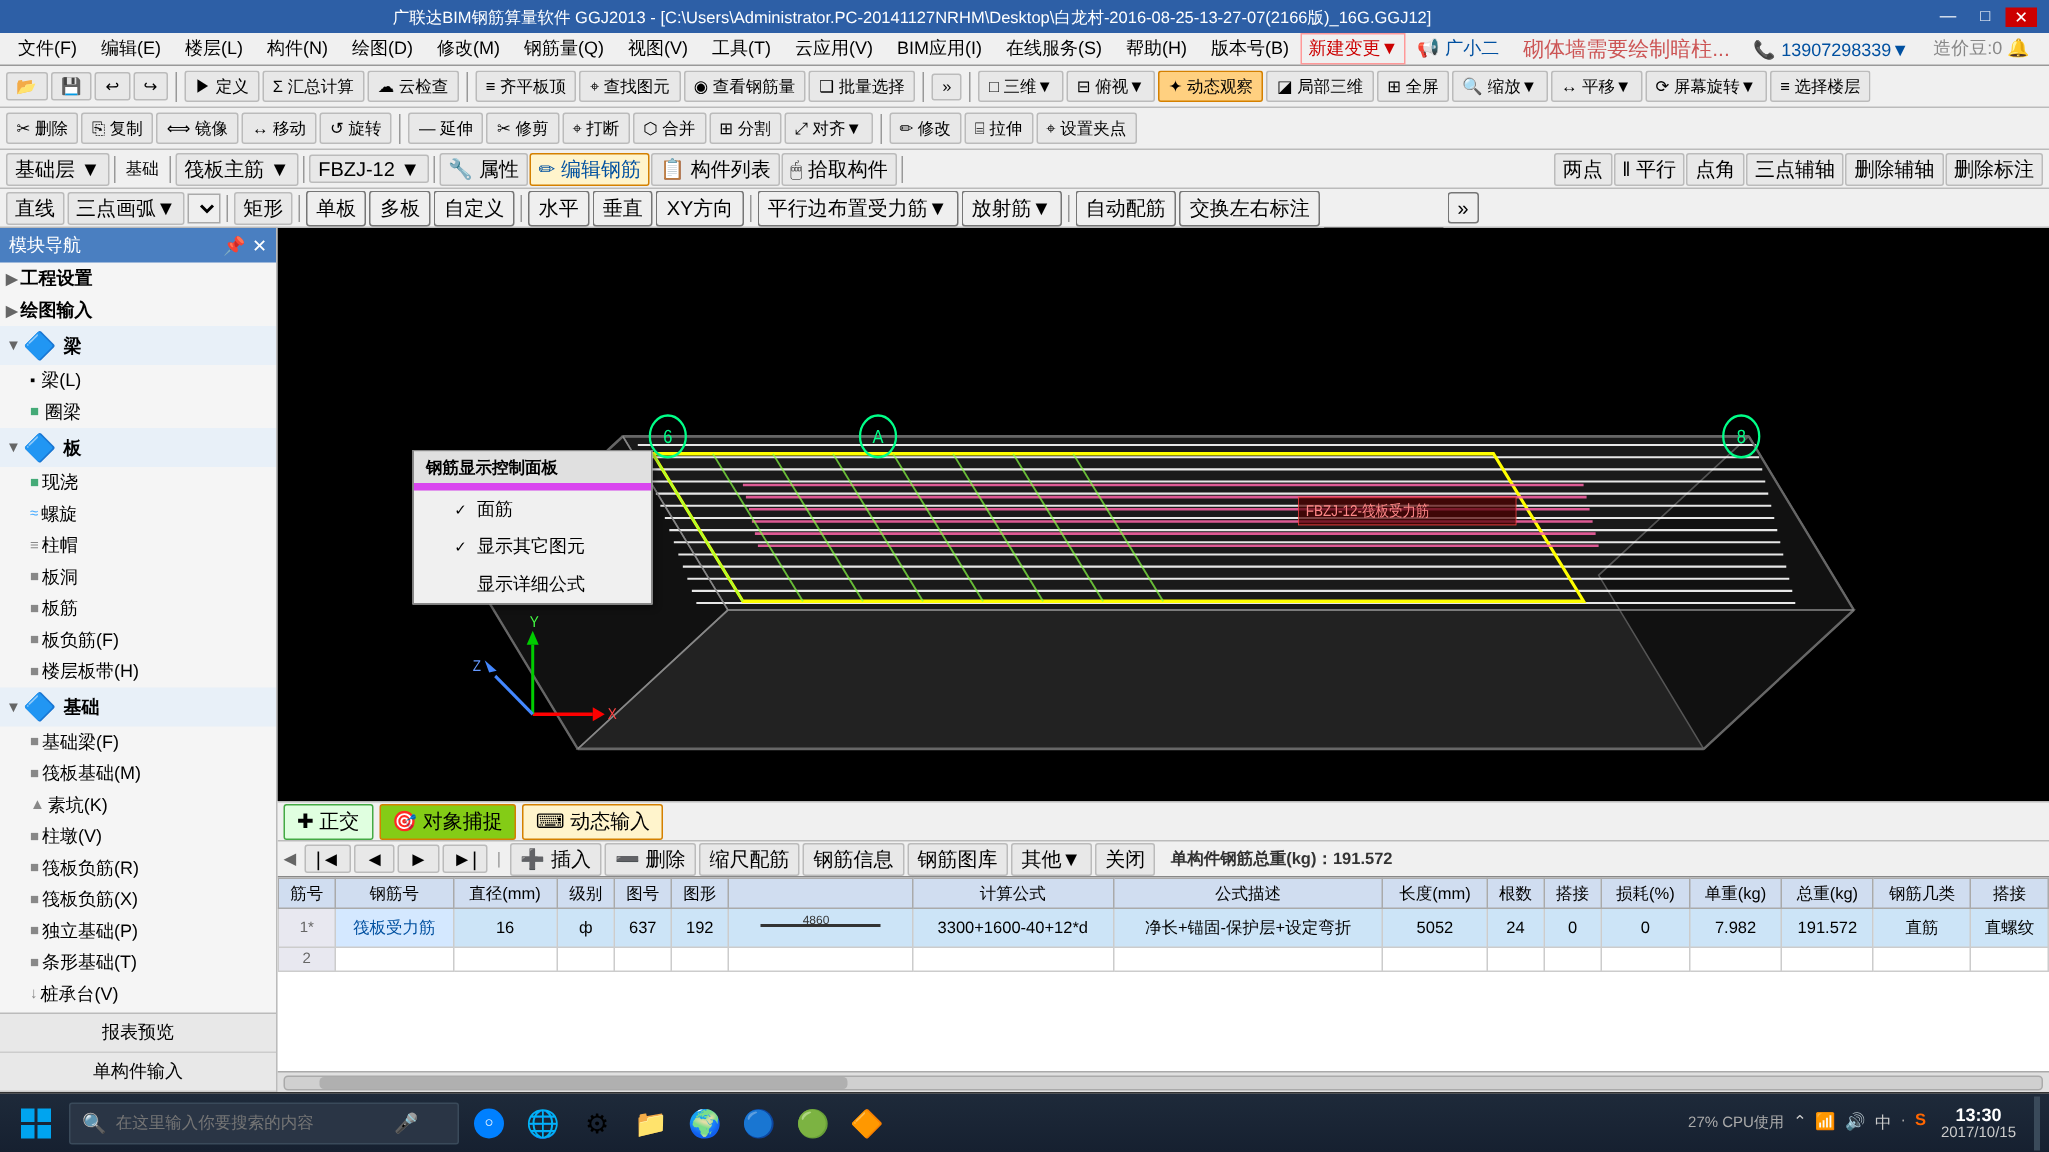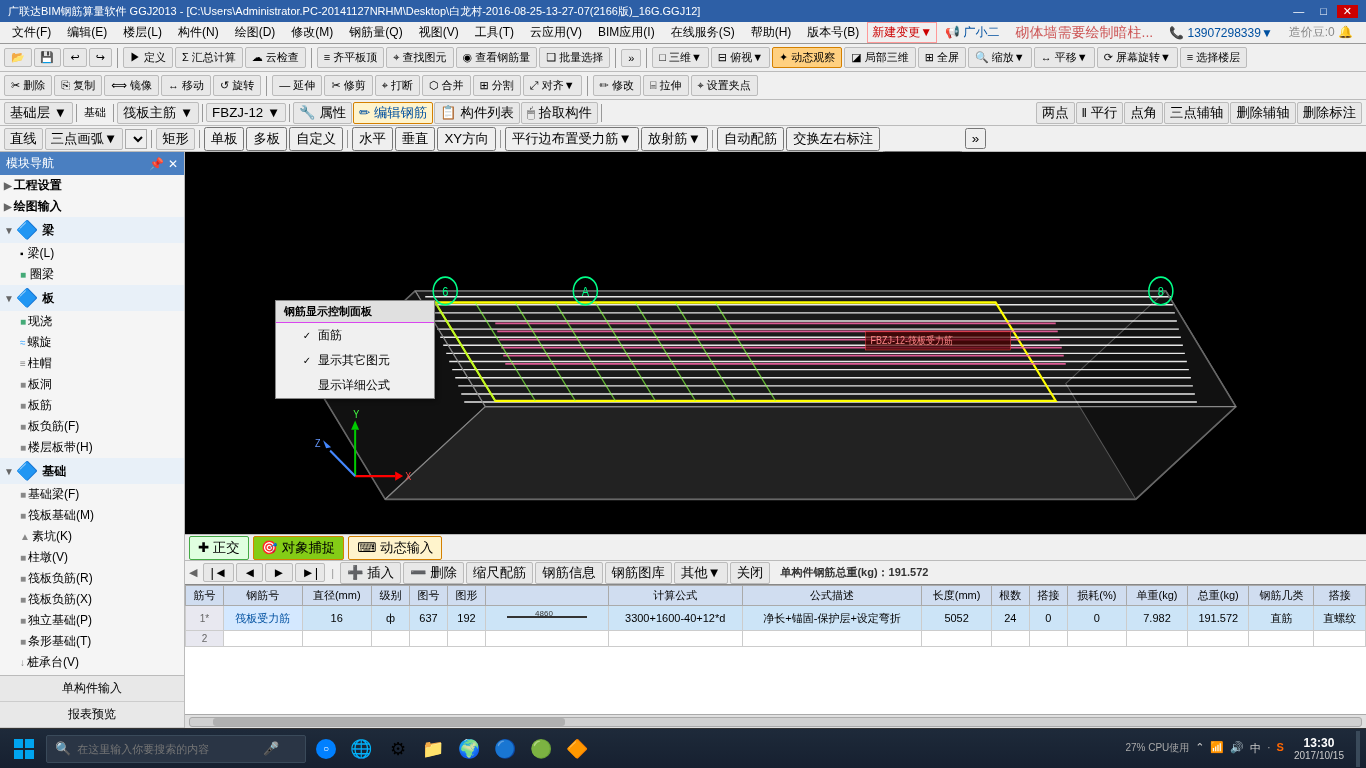--- a/index.html
+++ b/index.html
@@ -1,20 +1,20 @@
 <!DOCTYPE html>
 <html><head>
   <meta charset="utf-8">
   <style>
     * { margin: 0; padding: 0; box-sizing: border-box; }
     body { width: 1366px; height: 768px; overflow: hidden; font-family: "SimSun", "宋体", sans-serif; font-size: 12px; background: #c0c0c0; }
 
     
     #titlebar { background: #2d5fa6; color: white; height: 22px; display: flex; align-items: center; justify-content: space-between; padding: 0 8px; font-size: 11px; }
-    #titlebar .title { flex: 1; }
+    #titlebar .title { flex: 1; text-align: center; }
     #titlebar .controls { display: flex; gap: 4px; }
     #titlebar .controls span { cursor: pointer; padding: 0 4px; }
 
     
     #menubar { background: #f0f0f0; height: 22px; display: flex; align-items: center; padding: 0 4px; border-bottom: 1px solid #999; font-size: 12px; }
     #menubar span { padding: 2px 8px; cursor: pointer; white-space: nowrap; }
 
     
     #toolbar1 { background: #f0f0f0; height: 28px; display: flex; align-items: center; padding: 0 4px; border-bottom: 1px solid #bbb; gap: 2px; }
     #toolbar1 .tbtn { padding: 2px 6px; cursor: pointer; font-size: 11px; white-space: nowrap; background: #e8e8e8; border: 1px solid #bbb; border-radius: 2px; }
@@ -47,21 +47,21 @@
     .tree-item .icon { font-size: 10px; color: #666; }
     .tree-group { font-weight: bold; }
     #sidebar-footer { border-top: 1px solid #bbb; }
     .sidebar-btn { display: block; width: 100%; padding: 4px; text-align: center; cursor: pointer; font-size: 12px; background: #e8e8e8; border: none; border-bottom: 1px solid #ccc; }
 
     
     #viewport { flex: 1; background: #000; position: relative; overflow: hidden; }
 
     
     #context-menu { position: absolute; top: 148px; left: 90px; background: #f0f0f0; border: 1px solid #888; box-shadow: 2px 2px 4px rgba(0,0,0,0.3); z-index: 100; min-width: 160px; }
-    #context-menu .menu-title { background: #e0e0e0; padding: 3px 8px; font-weight: bold; font-size: 11px; border-bottom: 1px solid #d946ef; }
+    #context-menu .menu-title { background: #e0e0e0; padding: 3px 8px; font-weight: bold; font-size: 11px; border-bottom: 5px solid #d946ef; }
     #context-menu .menu-item { padding: 4px 24px; cursor: pointer; font-size: 12px; display: flex; align-items: center; gap: 4px; }
     #context-menu .menu-item .check { width: 14px; text-align: center; font-size: 10px; }
 
     
     #statusbar-tools { background: #f0f0f0; height: 26px; display: flex; align-items: center; padding: 0 4px; border-top: 1px solid #bbb; gap: 4px; font-size: 11px; }
     #statusbar-tools .tbtn { padding: 2px 8px; cursor: pointer; background: #e8e8e8; border: 1px solid #bbb; border-radius: 2px; }
     #statusbar-tools .tbtn.active { background: #fff4cc; border-color: #d48000; }
 
     
     #rebar-toolbar { background: #f0f0f0; height: 24px; display: flex; align-items: center; padding: 0 4px; border-top: 1px solid #bbb; gap: 2px; font-size: 11px; }
@@ -336,22 +336,22 @@
             <span>条形基础(T)</span>
           </div>
         <div class="tree-item" style="padding-left:20px;">
             <span style="color:#888;font-size:10px;">↓</span> 
             <span>桩承台(V)</span>
           </div>
         <div class="tree-item" style="padding-left:20px;"> </div>
 
       </div>
       <div id="sidebar-footer">
+        <button class="sidebar-btn">报表预览</button>
         <button class="sidebar-btn">单构件输入</button>
-        <button class="sidebar-btn">报表预览</button>
       </div>
     </div>
 
     <div style="flex:1;display:flex;flex-direction:column;overflow:hidden;position:relative;">
 
       <div id="viewport" style="flex:1;background:#000;position:relative;overflow:hidden;">
         <svg id="vp-svg" viewBox="0 0 1180 330" preserveAspectRatio="none" style="position:absolute;top:0;left:0;width:100%;height:100%;">
 
           <rect width="1180" height="330" fill="#000"></rect>
 

